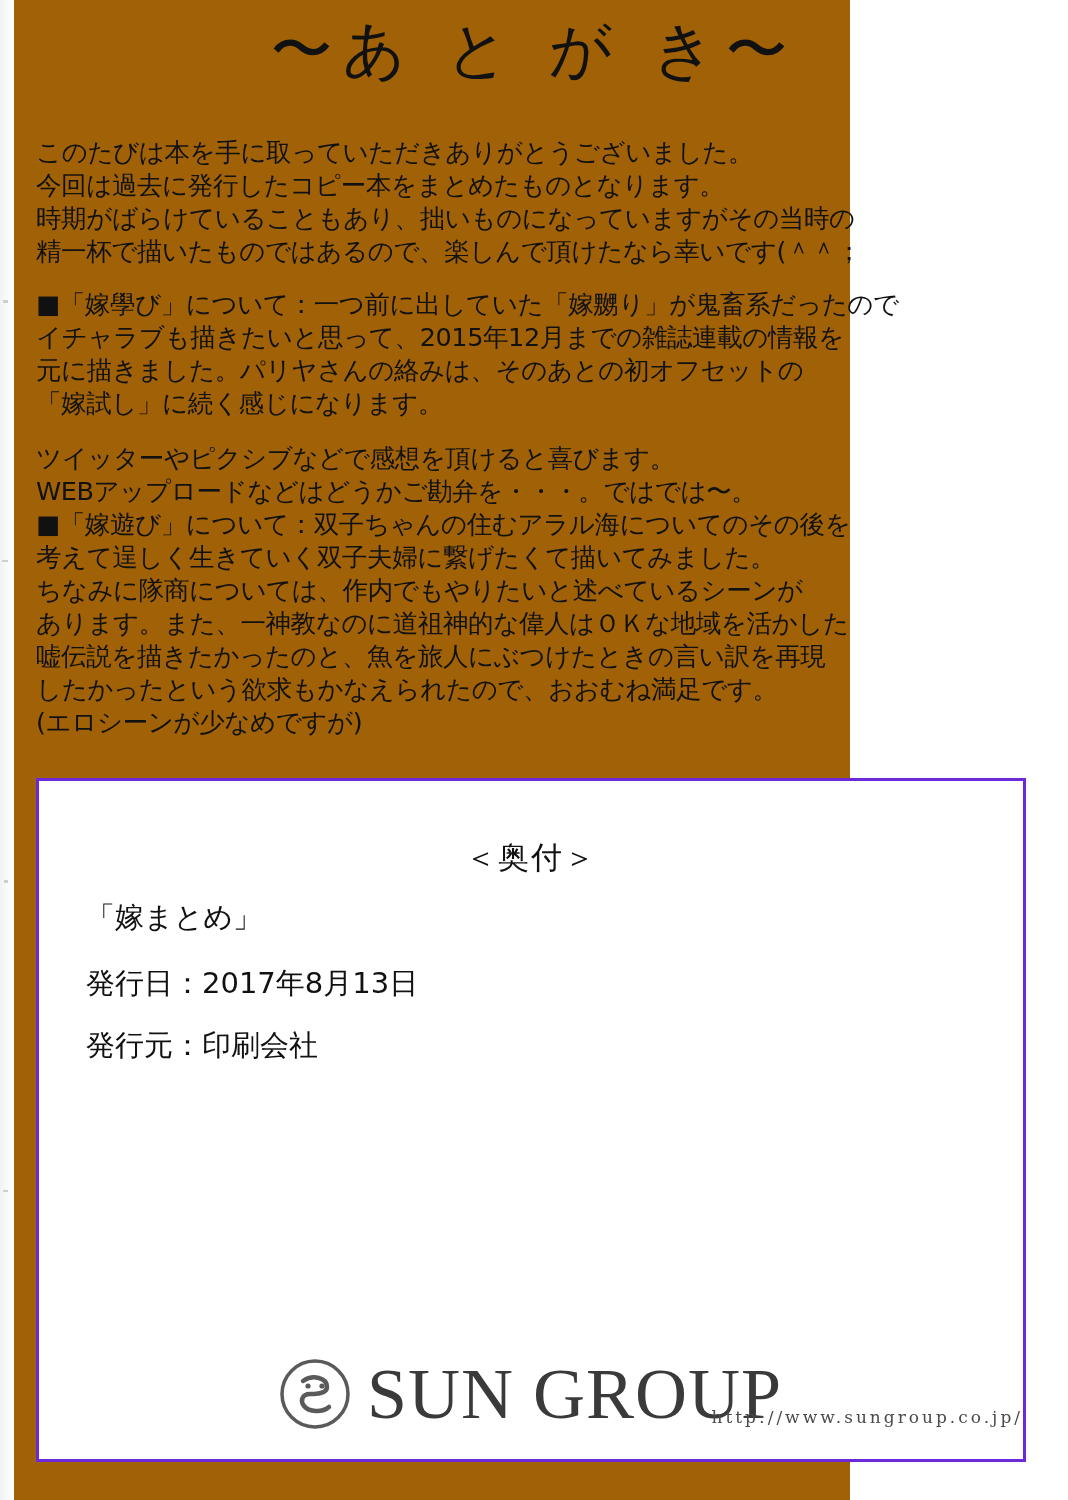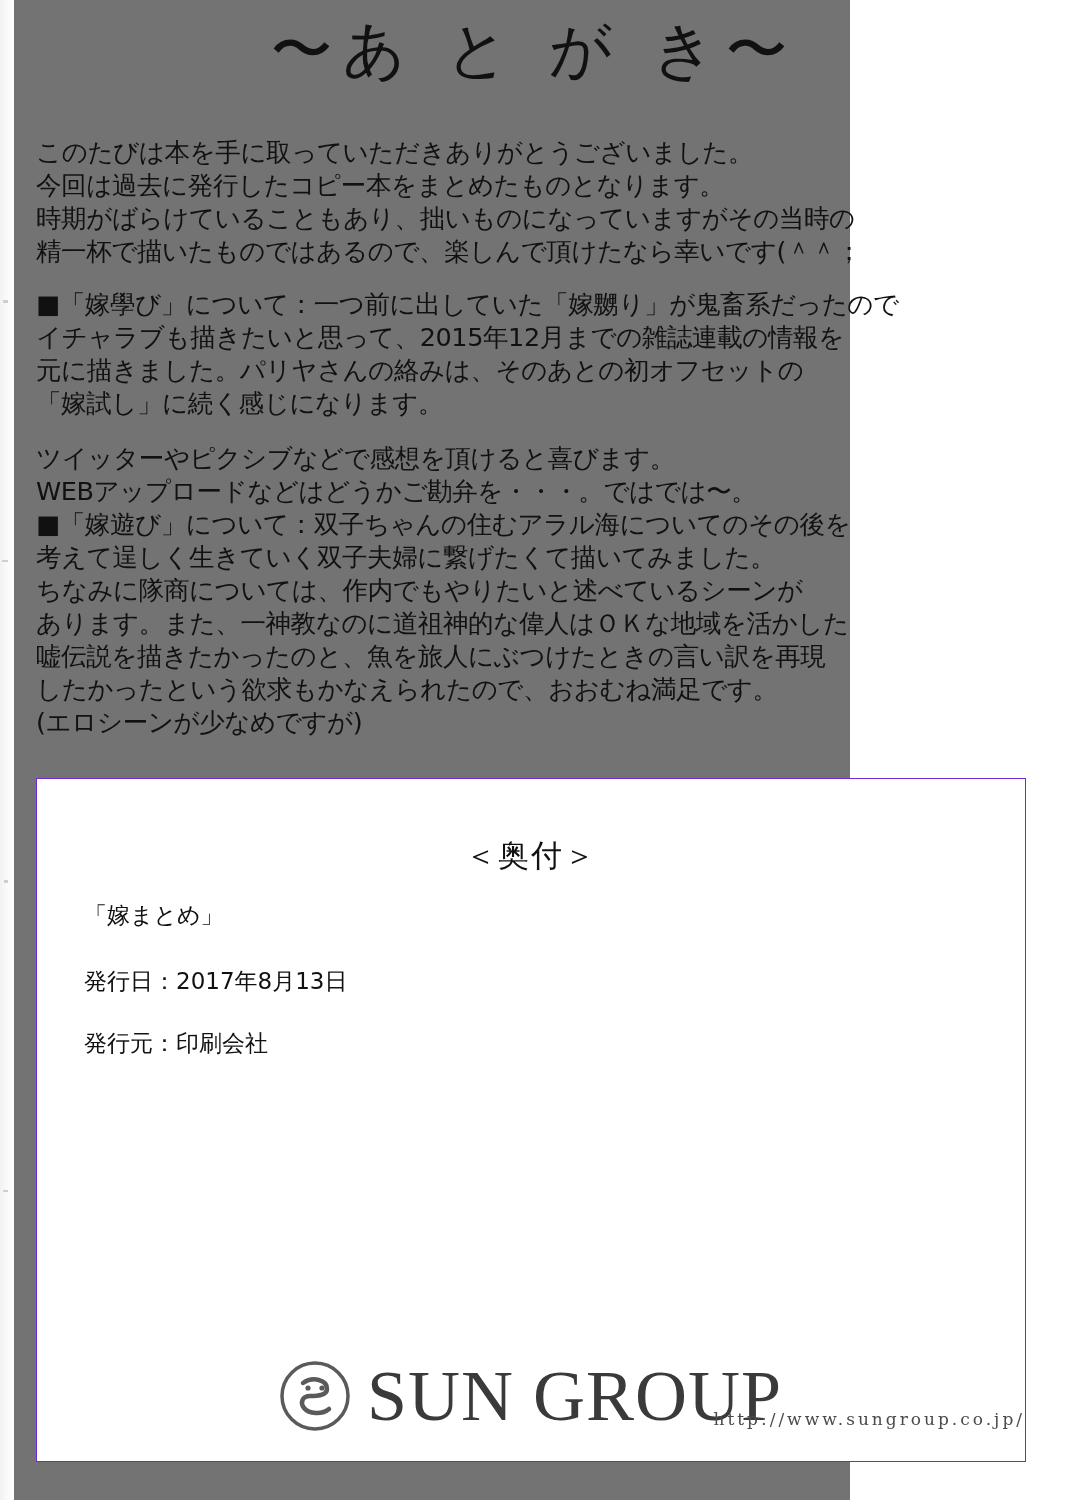--- a/index.html
+++ b/index.html
@@ -13,21 +13,21 @@
     position: relative;
     font-family: "DejaVu Sans", sans-serif;
     color: #1a1a1a;
     overflow: hidden;
   }
   .page {
     position: absolute;
     left: 0; top: 0;
     width: 850px;
     height: 1500px;
-    background: #737373;
+    background: #a16207;
   }
   
   .scan-edge {
     position: absolute;
     left: 0; top: 0;
     width: 14px;
     height: 1500px;
     background: linear-gradient(to right, #f2f2f2 0%, #fbfbfb 60%, #ffffff 100%);
   }
   .scan-mark {
@@ -64,41 +64,41 @@
   }
   .para.tight { margin-bottom: 20px; }
   .para-last { margin-bottom: 0; }
 
   .colophon {
     position: absolute;
     left: 36px;
     top: 778px;
     width: 990px;
     height: 684px;
-    border: 1px solid #6d28d9;
+    border: 3px solid #6d28d9;
     box-sizing: border-box;
     background: #fff;
     padding-left: 24px;
   }
   .colophon-title {
     position: absolute;
     left: 0;
     top: 56px;
     width: 100%;
     text-align: center;
     font-size: 31px;
     letter-spacing: 2px;
     color: #111;
   }
   .colophon-list {
     position: absolute;
     left: 47px;
     top: 118px;
     width: 900px;
-    font-size: 23px;
+    font-size: 29px;
     line-height: 36px;
     color: #111;
   }
   .colophon-row {
     margin-bottom: 26px;
     white-space: pre-line;
   }
   .colophon-row.work { margin-bottom: 30px; }
   .colophon-row.contact { margin-bottom: 28px; line-height: 38px; }
 

